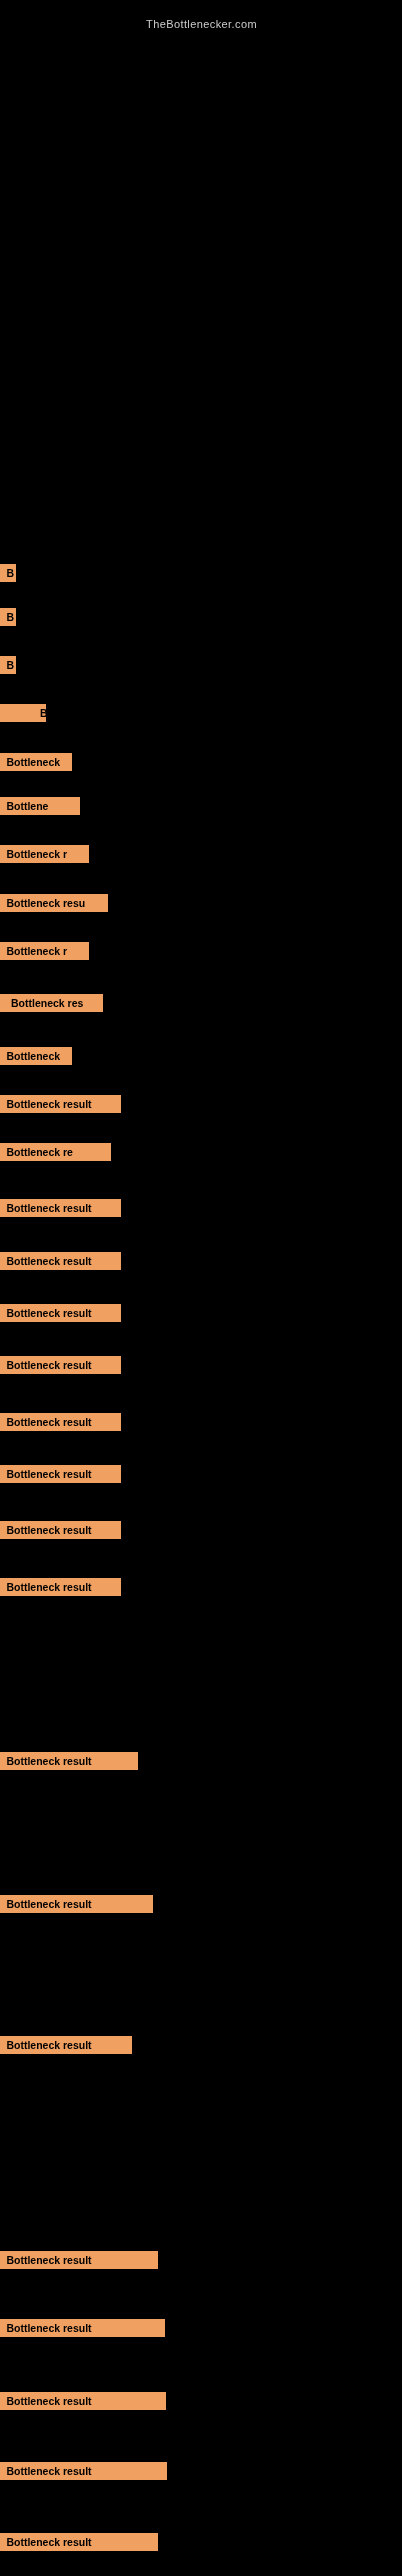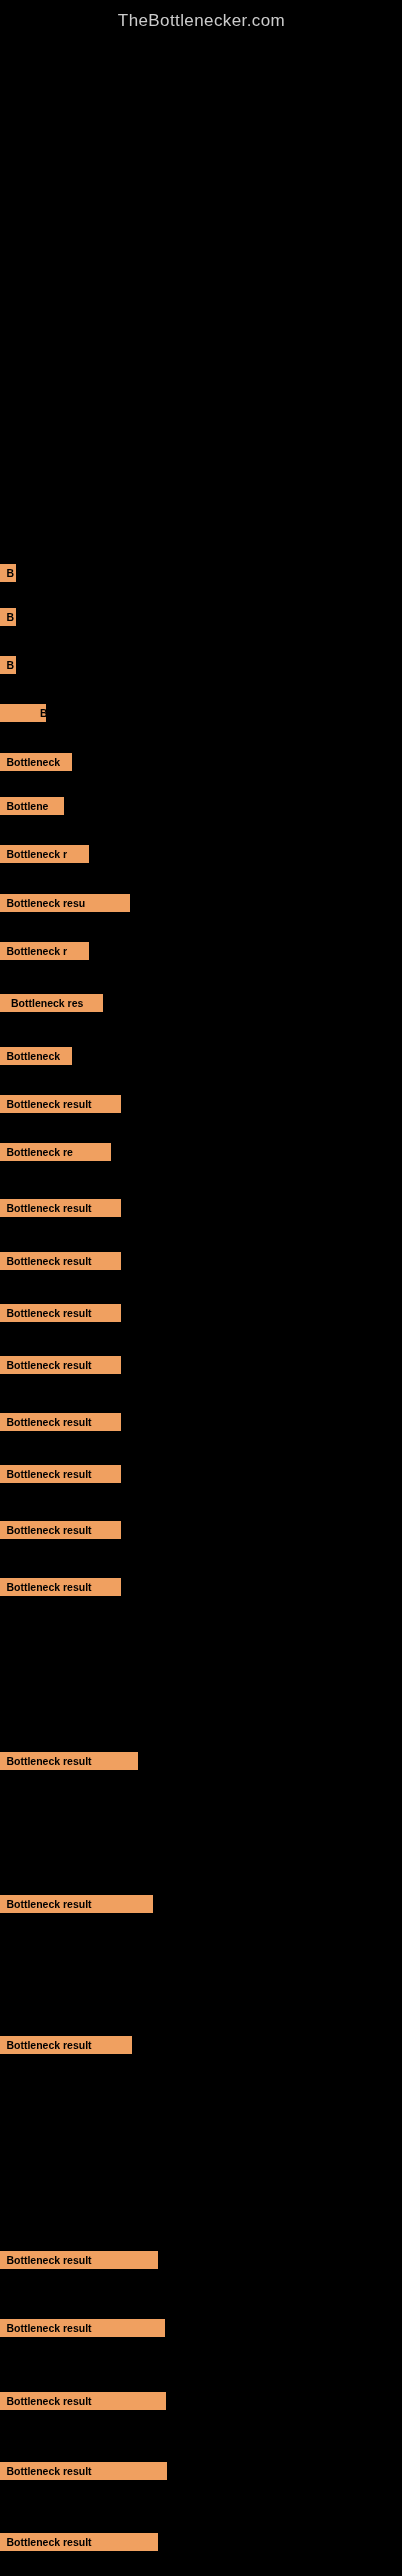--- a/index.html
+++ b/index.html
@@ -10,22 +10,22 @@
     body {
       background-color: #000;
       width: 403px;
       min-height: 2576px;
       font-family: Arial, sans-serif;
       position: relative;
     }
     .site-title {
       text-align: center;
       color: #ccc;
-      font-size: 17px;
-      padding-top: 11px;
+      font-size: 11px;
+      padding-top: 18px;
       letter-spacing: 0.4px;
     }
     .results-container {
       position: absolute;
       left: 0;
       top: 0;
       width: 100%;
     }
     .result-item {
       position: absolute;
@@ -43,23 +43,23 @@
 <body>
 
 <div class="site-title">TheBottlenecker.com</div>
 
 <div class="results-container" id="results-container">
 <div class="result-item" style="top: 564px; width: 16px;">B</div>
     <div class="result-item" style="top: 608px; width: 16px;">B</div>
     <div class="result-item" style="top: 656px; width: 16px;">B</div>
     <div class="result-item" style="top: 704px; width: 40px; padding-left: 40px;">Bottl</div>
     <div class="result-item" style="top: 753px; width: 72px;">Bottleneck</div>
-    <div class="result-item" style="top: 797px; width: 64px;">Bottlene</div>
+    <div class="result-item" style="top: 797px; width: 80px;">Bottlene</div>
     <div class="result-item" style="top: 845px; width: 89px;">Bottleneck r</div>
-    <div class="result-item" style="top: 894px; width: 130px;">Bottleneck resu</div>
+    <div class="result-item" style="top: 894px; width: 108px;">Bottleneck resu</div>
     <div class="result-item" style="top: 942px; width: 89px;">Bottleneck r</div>
     <div class="result-item" style="top: 994px; width: 103px; padding-left: 11px;">Bottleneck res</div>
     <div class="result-item" style="top: 1047px; width: 72px;">Bottleneck</div>
     <div class="result-item" style="top: 1095px; width: 121px;">Bottleneck result</div>
     <div class="result-item" style="top: 1143px; width: 111px;">Bottleneck re</div>
     <div class="result-item" style="top: 1199px; width: 121px;">Bottleneck result</div>
     <div class="result-item" style="top: 1252px; width: 121px;">Bottleneck result</div>
     <div class="result-item" style="top: 1304px; width: 121px;">Bottleneck result</div>
     <div class="result-item" style="top: 1356px; width: 121px;">Bottleneck result</div>
     <div class="result-item" style="top: 1413px; width: 121px;">Bottleneck result</div>

